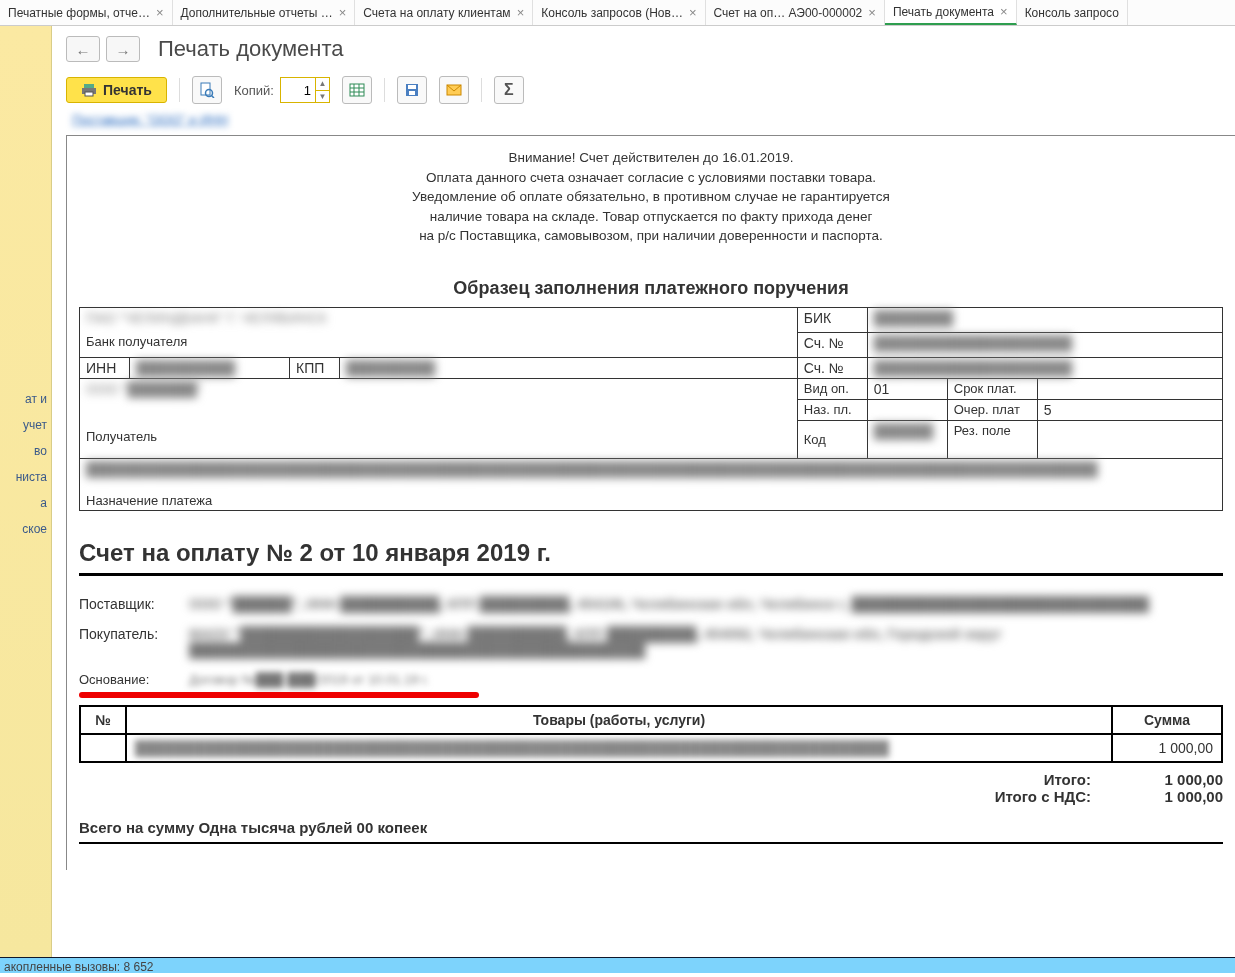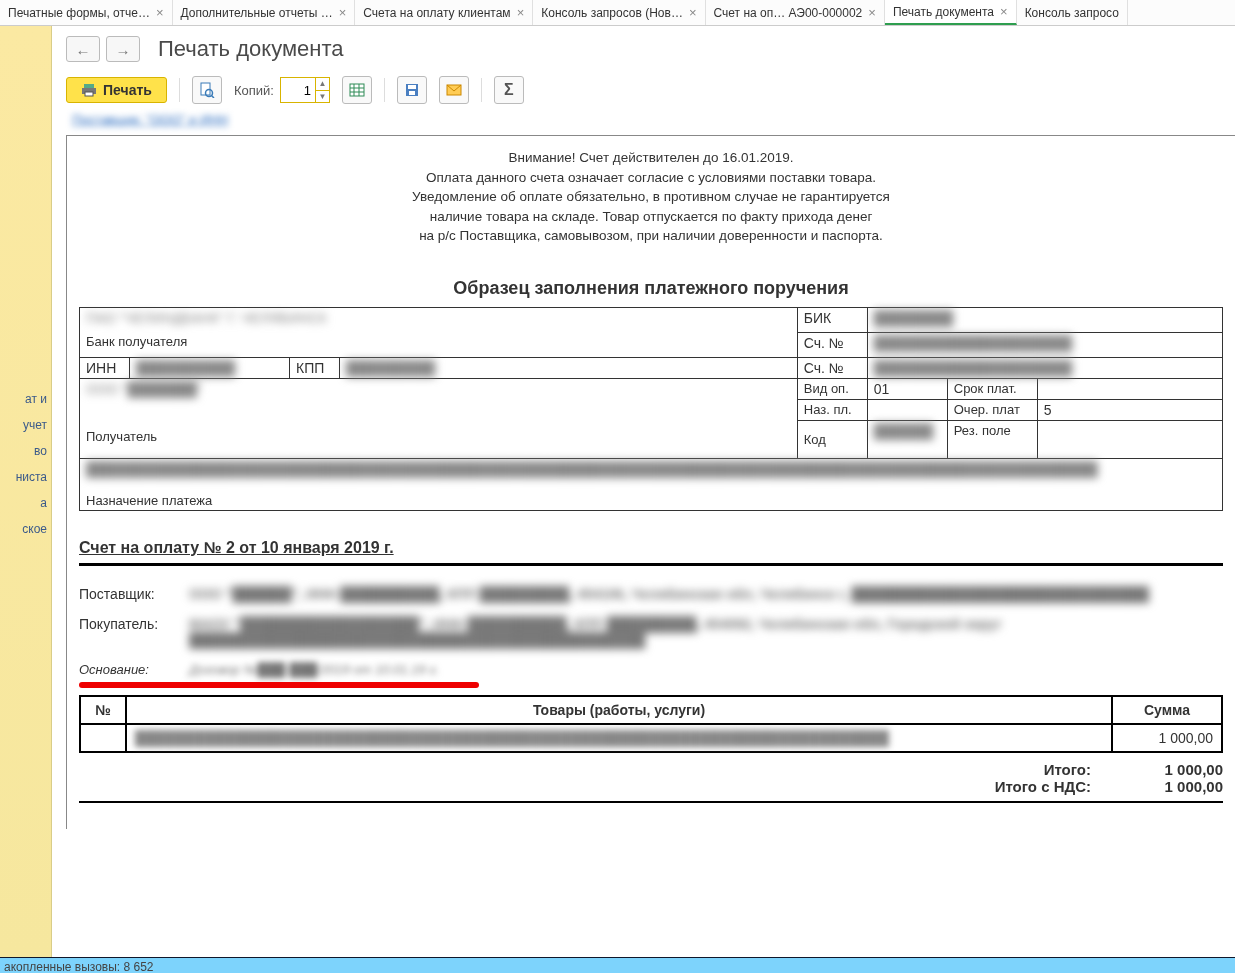--- a/index.html
+++ b/index.html
@@ -37,26 +37,26 @@
   
   .doc-frame{ border:1px solid #888;border-right:none;border-bottom:none; padding:12px 0 20px 0; overflow:hidden;}
   .doc-inner{ margin:0 12px;}
   .notice{ text-align:center; font-size:13.5px; line-height:1.45; max-width:700px; margin:0 auto 32px;}
   .section-title{ text-align:center; font-weight:bold; font-size:18px; margin:4px 0 8px;}
   table.pay{ width:100%; border-collapse:collapse; font-size:14px;}
   table.pay td{ border:1px solid #333; padding:2px 6px; vertical-align:top;}
   .lbl-cell{ width:70px;}
   .small-lbl{ font-size:13px;}
   .blur{ filter:blur(4px); color:#888;}
-  .invoice-title{ font-size:16px; font-weight:bold; margin:28px 0 4px;text-decoration:underline;}
+  .invoice-title{ font-size:24px; font-weight:bold; margin:28px 0 4px;}
   .hr-thick{ border:none; border-top:3px solid #000; margin:6px 0 20px;}
   .party-row{ display:flex; margin-bottom:14px; font-size:14px;}
   .party-row .plabel{ width:110px;}
   .party-row .pval{ flex:1; filter:blur(4px); color:#777; font-weight:bold;}
-  .basis-row{ display:flex; align-items:flex-start; position:relative;font-style:italic;}
+  .basis-row{ display:flex; align-items:flex-start; position:relative;}
   .basis-row .plabel{width:110px;}
   .basis-row .pval{ filter:blur(3px); color:#777;}
   .red-under{ position:absolute; left:0; top:20px; width:400px; height:6px; background:#e00; border-radius:3px;}
   
   table.items{ width:100%; border-collapse:collapse; margin-top:18px; font-size:14px;}
   table.items th, table.items td{ border:2px solid #000; padding:5px 8px;}
   table.items th{ font-weight:bold; text-align:center;}
   .col-num{ width:46px; text-align:center;}
   .col-sum{ width:110px; text-align:right;}
   .row-desc{ filter:blur(3px); color:#888;}
@@ -285,19 +285,20 @@
           <div class="totals-row">
             <div class="tl">Итого:</div>
             <div class="tv">1 000,00</div>
           </div>
           <div class="totals-row">
             <div class="tl">Итого с НДС:</div>
             <div class="tv">1 000,00</div>
           </div>
         </div>
 
+        <div class="sum-words">Всего на сумму Одна тысяча рублей 00 копеек</div>
         <hr class="under-hr">
       </div>
     </div>
   </div>
 </div>
 
 <div class="status-bar">акопленные вызовы: 8 652</div>
 
 </body></html>

